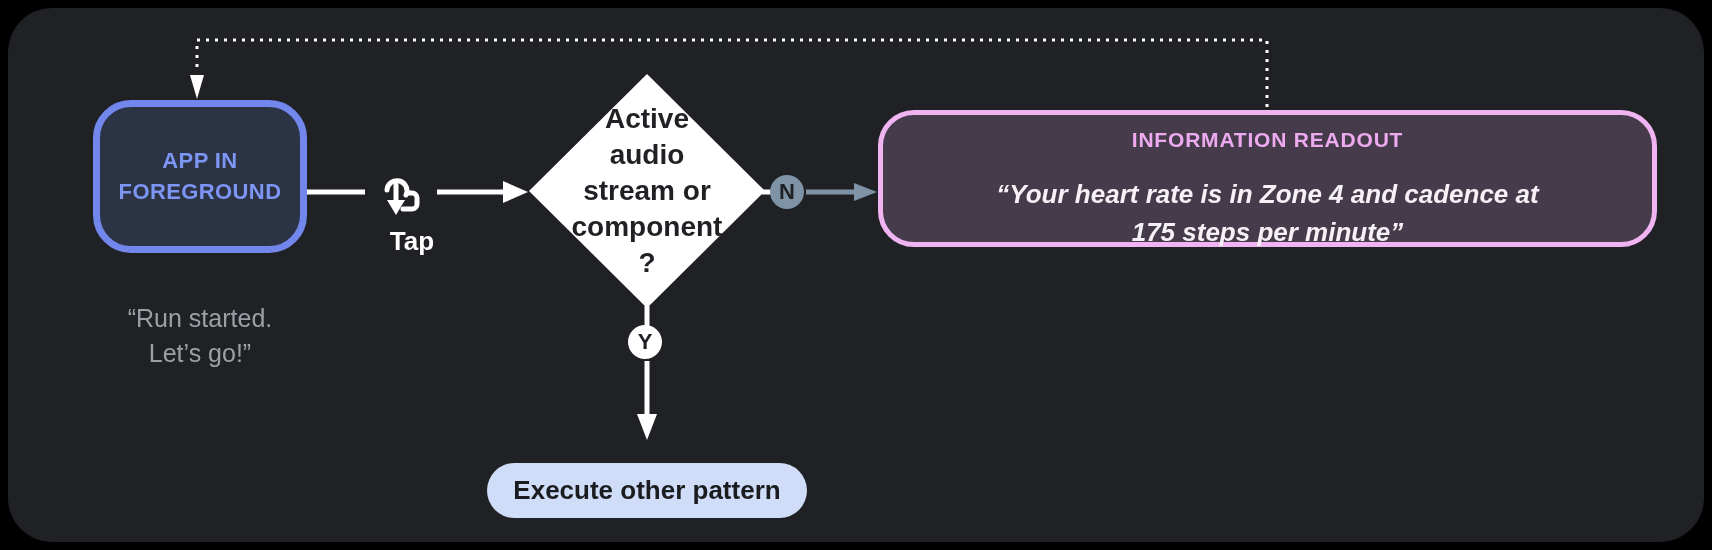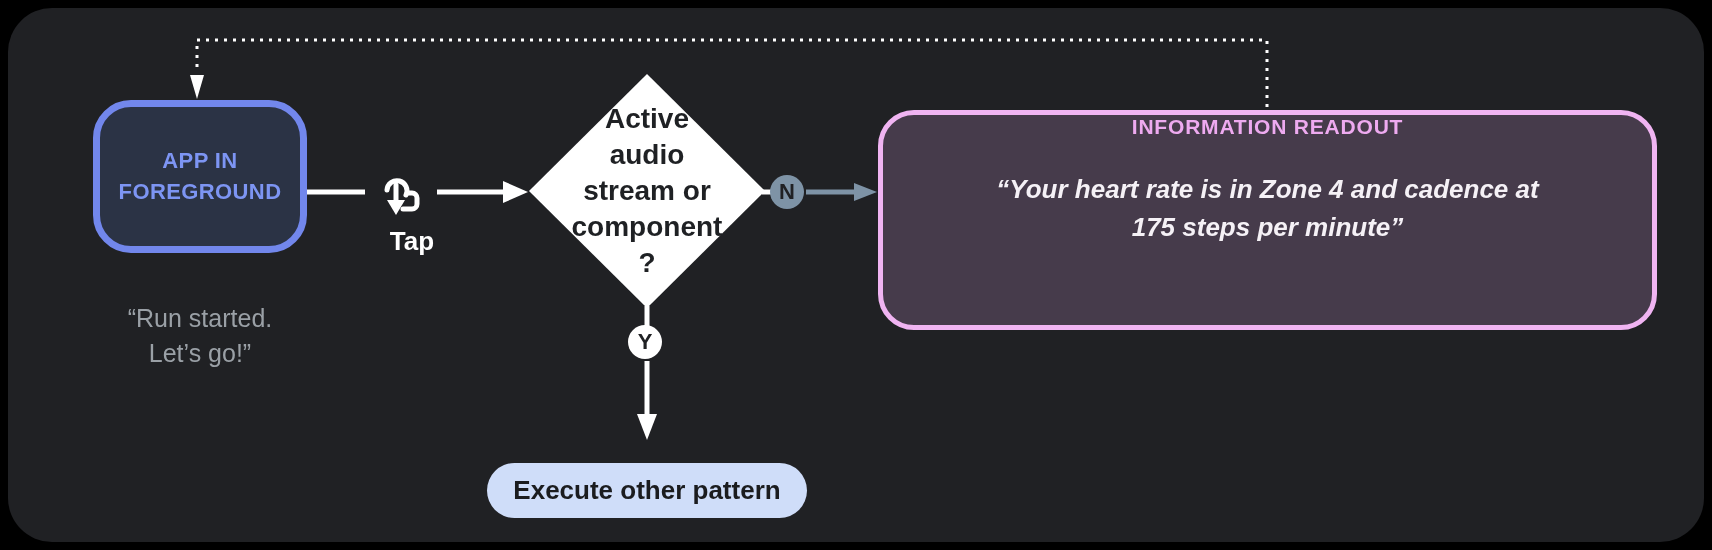--- a/index.html
+++ b/index.html
@@ -86,36 +86,37 @@
     display: flex; align-items: center; justify-content: center;
     font-size: 22px;
     font-weight: 700;
     color: #202124;
   }
   .badge-n { left: 770px; top: 175px; background: #7e93a6; }
   .badge-y { left: 628px; top: 325px; background: #ffffff; }
 
   .readout-node {
     left: 878px; top: 110px;
-    width: 779px; height: 220px;
+    width: 779px; height: 137px;
     background: #463b4b;
     border: 5px solid #f0b4f2;
     border-radius: 36px;
     flex-direction: column;
     justify-content: flex-start;
+    padding-top: 13px;
   }
   .readout-title {
     color: #eeaaf0;
     font-size: 21px;
     font-weight: 700;
     letter-spacing: 0.8px;
     text-align: center;
   }
   .readout-quote {
-    margin-top: 32px;
+    margin-top: 24px;
     color: #f5f1f6;
     font-size: 26px;
     font-weight: 700;
     font-style: italic;
     line-height: 1.45;
     text-align: center;
     white-space: pre-line;
   }
 
   .execute-node {

